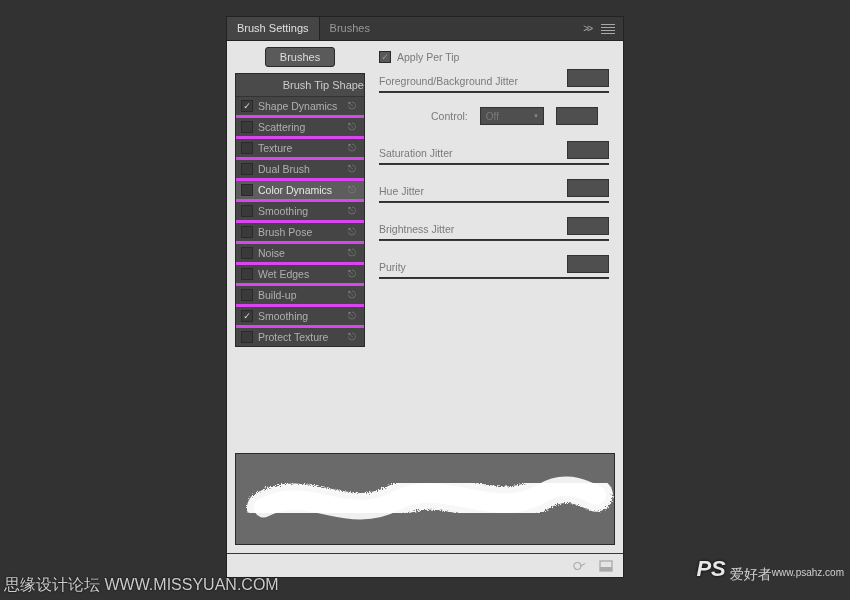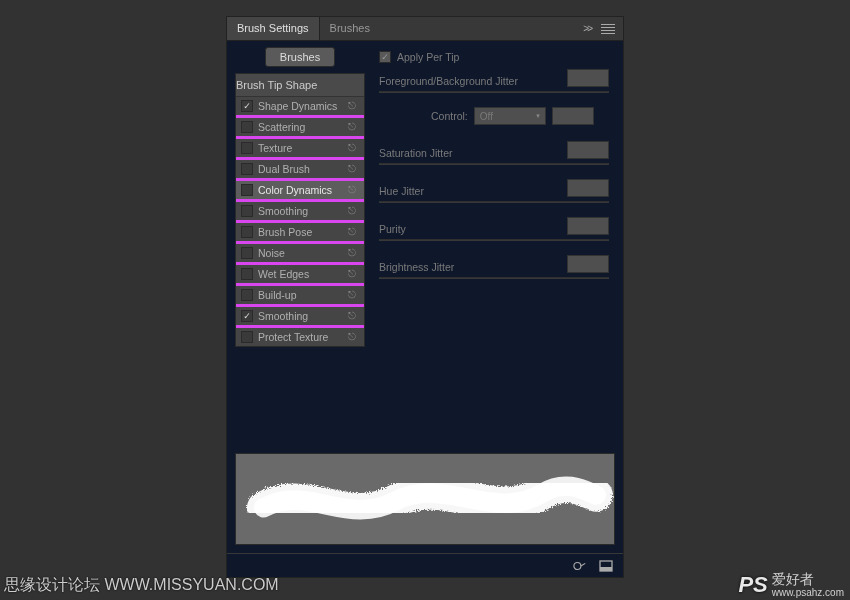--- a/index.html
+++ b/index.html
@@ -1,56 +1,56 @@
 <!DOCTYPE html>
 <html><head>
 <meta charset="utf-8">
 <style>
 * { box-sizing: border-box; margin: 0; padding: 0; }
 body { background: #323232; font-family: -apple-system, Arial, sans-serif; font-size: 11px; color: #b0b0b0; width: 850px; height: 600px; position: relative; overflow: hidden; }
-.panel { position: absolute; left: 226px; top: 16px; width: 398px; height: 562px; background: #0f172a; border: 1px solid #222; display: flex; flex-direction: column; }
+.panel { position: absolute; left: 226px; top: 16px; width: 398px; height: 562px; background: #e5e5e5; border: 1px solid #222; display: flex; flex-direction: column; }
 .tabbar { height: 24px; background: #383838; display: flex; align-items: stretch; border-bottom: 1px solid #222; }
 .tab { padding: 5px 10px; font-size: 11px; cursor: pointer; }
 .tab.active { background: #454545; color: #e0e0e0; border-right: 1px solid #222; }
 .tab.inactive { color: #999; }
 .tabspacer { flex: 1; }
 .tabicons { display: flex; align-items: center; padding-right: 8px; gap: 10px; color: #aaa; }
 .chev { font-size: 10px; letter-spacing: -2px; }
 .menu-icon { width: 14px; height: 10px; display: flex; flex-direction: column; justify-content: space-between; }
 .menu-icon span { height: 1px; background: #aaa; }
 .body { flex: 1; display: flex; flex-direction: column; padding: 6px 8px 8px 8px; overflow: hidden; }
 .upper { display: flex; gap: 8px; }
 .left { width: 130px; display: flex; flex-direction: column; gap: 6px; }
 .brushes-btn { align-self: center; background: #5a5a5a; border: 1px solid #2a2a2a; border-radius: 3px; padding: 3px 14px; color: #ddd; font-size: 11px; }
 .options { border: 1px solid #2a2a2a; background: #454545; }
-.opt-header { text-align: left; padding: 5px 0; color: #ccc; border-bottom: 1px solid #333; background: #4a4a4a; cursor: pointer; }
+.opt-header { text-align: right; padding: 5px 0; color: #ccc; border-bottom: 1px solid #333; background: #4a4a4a; cursor: pointer; }
 .opt-row { display: flex; align-items: center; padding: 3px 5px; border-bottom: 3px solid #d946ef; cursor: pointer; }
 .opt-row:last-child { border-bottom: none; }
 .opt-row.selected { background: #5d5d5d; color: #e8e8e8; }
 .opt-row .check { width: 12px; height: 12px; border: 1px solid #2a2a2a; background: #3a3a3a; margin-right: 5px; display: flex; align-items: center; justify-content: center; font-size: 9px; color: #ddd; }
 .opt-row .check.checked::before { content: "✓"; }
 .opt-row .label { flex: 1; font-size: 10.5px; }
 .opt-row .lock { width: 14px; text-align: center; color: #888; font-size: 10px; }
 .right { flex: 1; padding: 4px 6px; color: #7a7a7a; font-size: 10.5px; }
 .apply-row { display: flex; align-items: center; gap: 6px; margin-bottom: 6px; }
 .apply-row .cb { width: 12px; height: 12px; border: 1px solid #2a2a2a; background: #595959; display: flex; align-items: center; justify-content: center; font-size: 9px; color: #999; }
 .setting { margin-bottom: 14px; }
 .setting .srow { display: flex; align-items: flex-end; gap: 8px; margin-bottom: 4px; }
 .setting .srow .slabel { flex: 1; }
 .valbox { width: 42px; height: 18px; background: #4f4f4f; border: 1px solid #333; }
 .slider { height: 2px; background: #383838; position: relative; border-top: 1px solid #2f2f2f; }
-.control-row { display: flex; align-items: center; gap: 6px; margin: 10px 0 16px 0; justify-content: flex-start; padding-left: 52px; }
-.dropdown { width: 72px; height: 18px; background: #4f4f4f; border: 1px solid #333; display: flex; align-items: center; padding: 0 5px; justify-content: space-between; font-size: 10px; }
+.control-row { display: flex; align-items: center; gap: 12px; margin: 10px 0 16px 0; justify-content: flex-start; padding-left: 52px; }
+.dropdown { width: 64px; height: 18px; background: #4f4f4f; border: 1px solid #333; display: flex; align-items: center; padding: 0 5px; justify-content: space-between; font-size: 10px; }
 .dropdown .dd-arrow { font-size: 7px; color: #888; }
 .preview { height: 92px; background: #6a6a6a; border: 1px solid #2a2a2a; margin-top: auto; position: relative; overflow: hidden; }
 .preview svg { width: 100%; height: 100%; }
 .footer { height: 24px; display: flex; align-items: center; justify-content: flex-end; gap: 12px; padding: 0 10px; color: #aaa; font-size: 11px; border-top: 1px solid #383838; }
 .footer .ficon { width: 14px; height: 12px; }
 .wm-left { position: absolute; left: 4px; bottom: 4px; color: #ccc; font-size: 16px; text-shadow: 0 0 2px #000; }
-.wm-right { position: absolute; right: 6px; bottom: 2px; color: #d0d0d0; font-size: 11px; display: flex; align-items: flex-end; gap: 4px; }
+.wm-right { position: absolute; right: 6px; bottom: 18px; color: #d0d0d0; font-size: 11px; display: flex; align-items: flex-end; gap: 4px; }
 .wm-right .ps { font-size: 22px; font-weight: bold; font-style: italic; color: #e8e8e8; text-shadow: 0 0 3px #000; }
 </style>
 </head>
 <body>
 
 <div class="panel">
   <div class="tabbar">
     <div class="tab active">Brush Settings</div>
     <div class="tab inactive">Brushes</div>
     <div class="tabspacer"></div>
@@ -163,28 +163,28 @@
         </div>
         <div class="setting">
           <div class="srow">
               <span class="slabel">Hue Jitter</span>
               <div class="valbox"></div>
             </div>
           <div class="slider"></div>
         </div>
         <div class="setting">
           <div class="srow">
+              <span class="slabel">Brightness Jitter</span>
+              <div class="valbox"></div>
+            </div>
+          <div class="slider"></div>
+        </div>
+        <div class="setting">
+          <div class="srow">
               <span class="slabel">Purity</span>
-              <div class="valbox"></div>
-            </div>
-          <div class="slider"></div>
-        </div>
-        <div class="setting">
-          <div class="srow">
-              <span class="slabel">Brightness Jitter</span>
               <div class="valbox"></div>
             </div>
           <div class="slider"></div>
         </div>
       </div>
     </div>
 
     <div class="preview">
       <svg viewBox="0 0 380 92">
         <defs>
@@ -208,17 +208,17 @@
     <svg class="ficon" viewBox="0 0 14 12">
         <rect x="1" y="1" width="12" height="10" fill="none" stroke="#aaa" stroke-width="1.3"></rect>
         <rect x="1" y="7" width="12" height="4" fill="#aaa"></rect>
       </svg>
   </div>
 </div>
 
 <div class="wm-left">思缘设计论坛  WWW.MISSYUAN.COM</div>
 <div class="wm-right">
   <span class="ps">PS</span>
-  <span style="display:flex;flex-direction:column;line-height:1.1">
+  <span style="display:flex;flex-direction:row;line-height:1.1">
     <span style="font-size:14px">爱好者</span>
     <span style="font-size:10px">www.psahz.com</span>
   </span>
 </div>
 
 </body></html>

